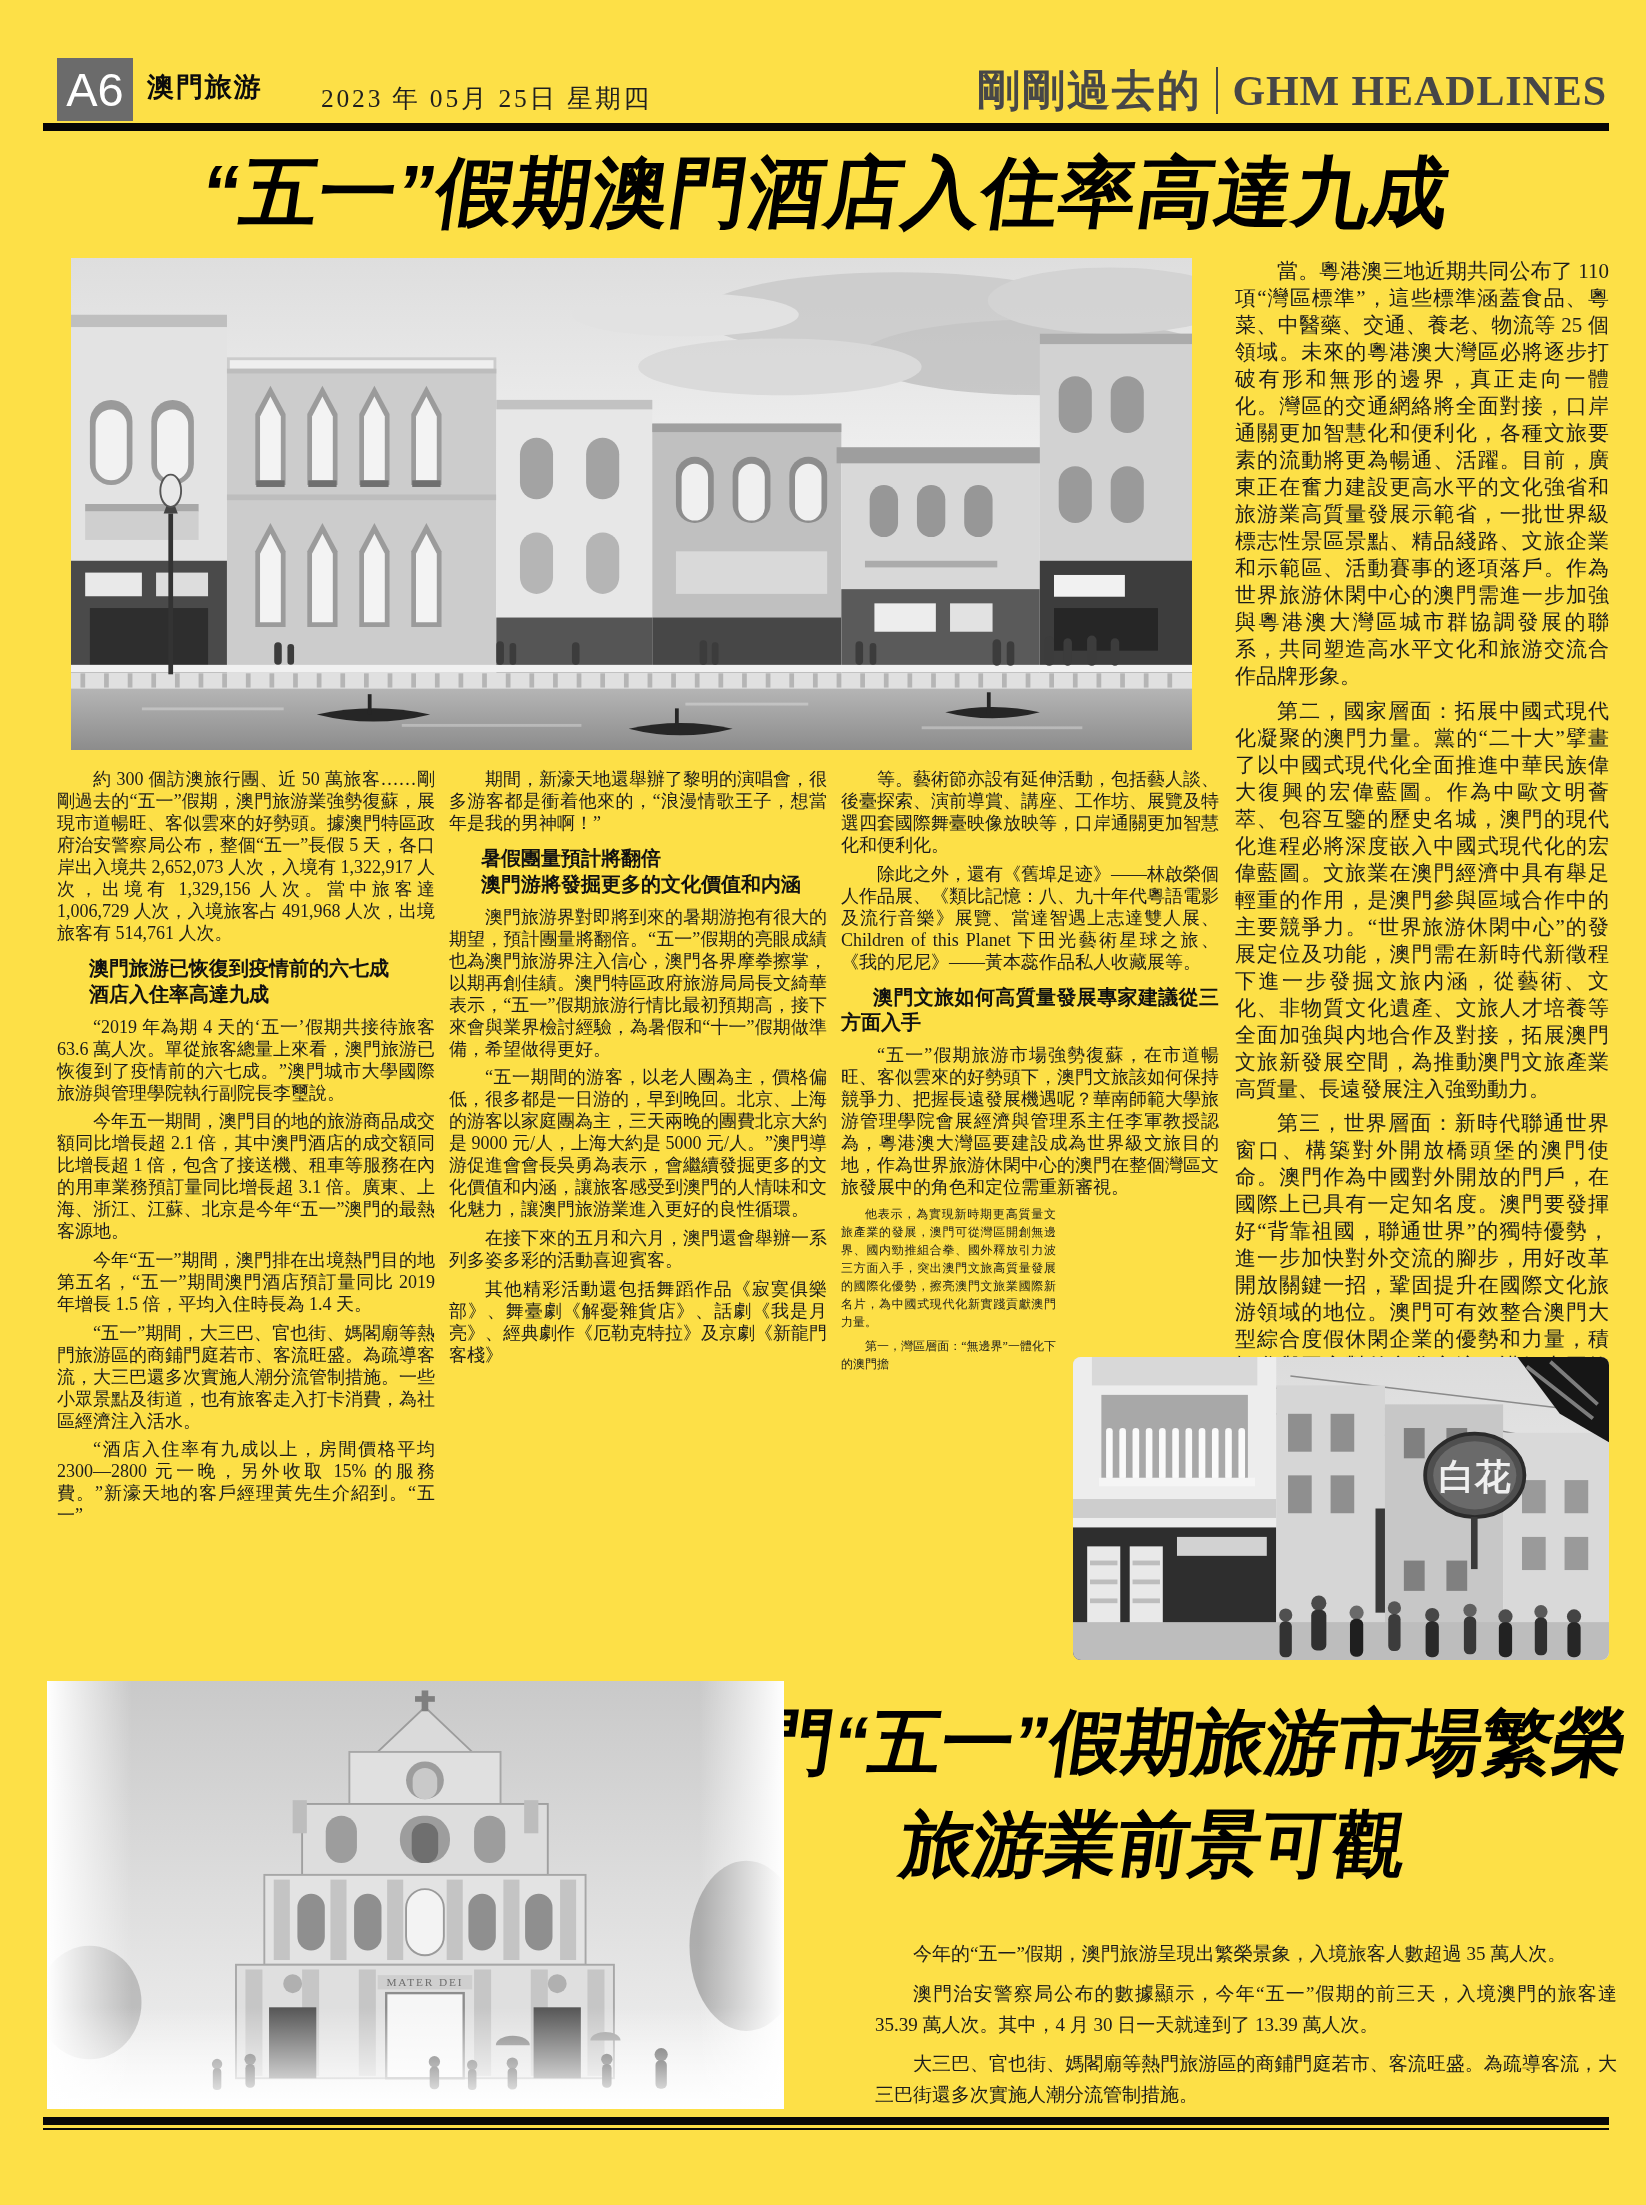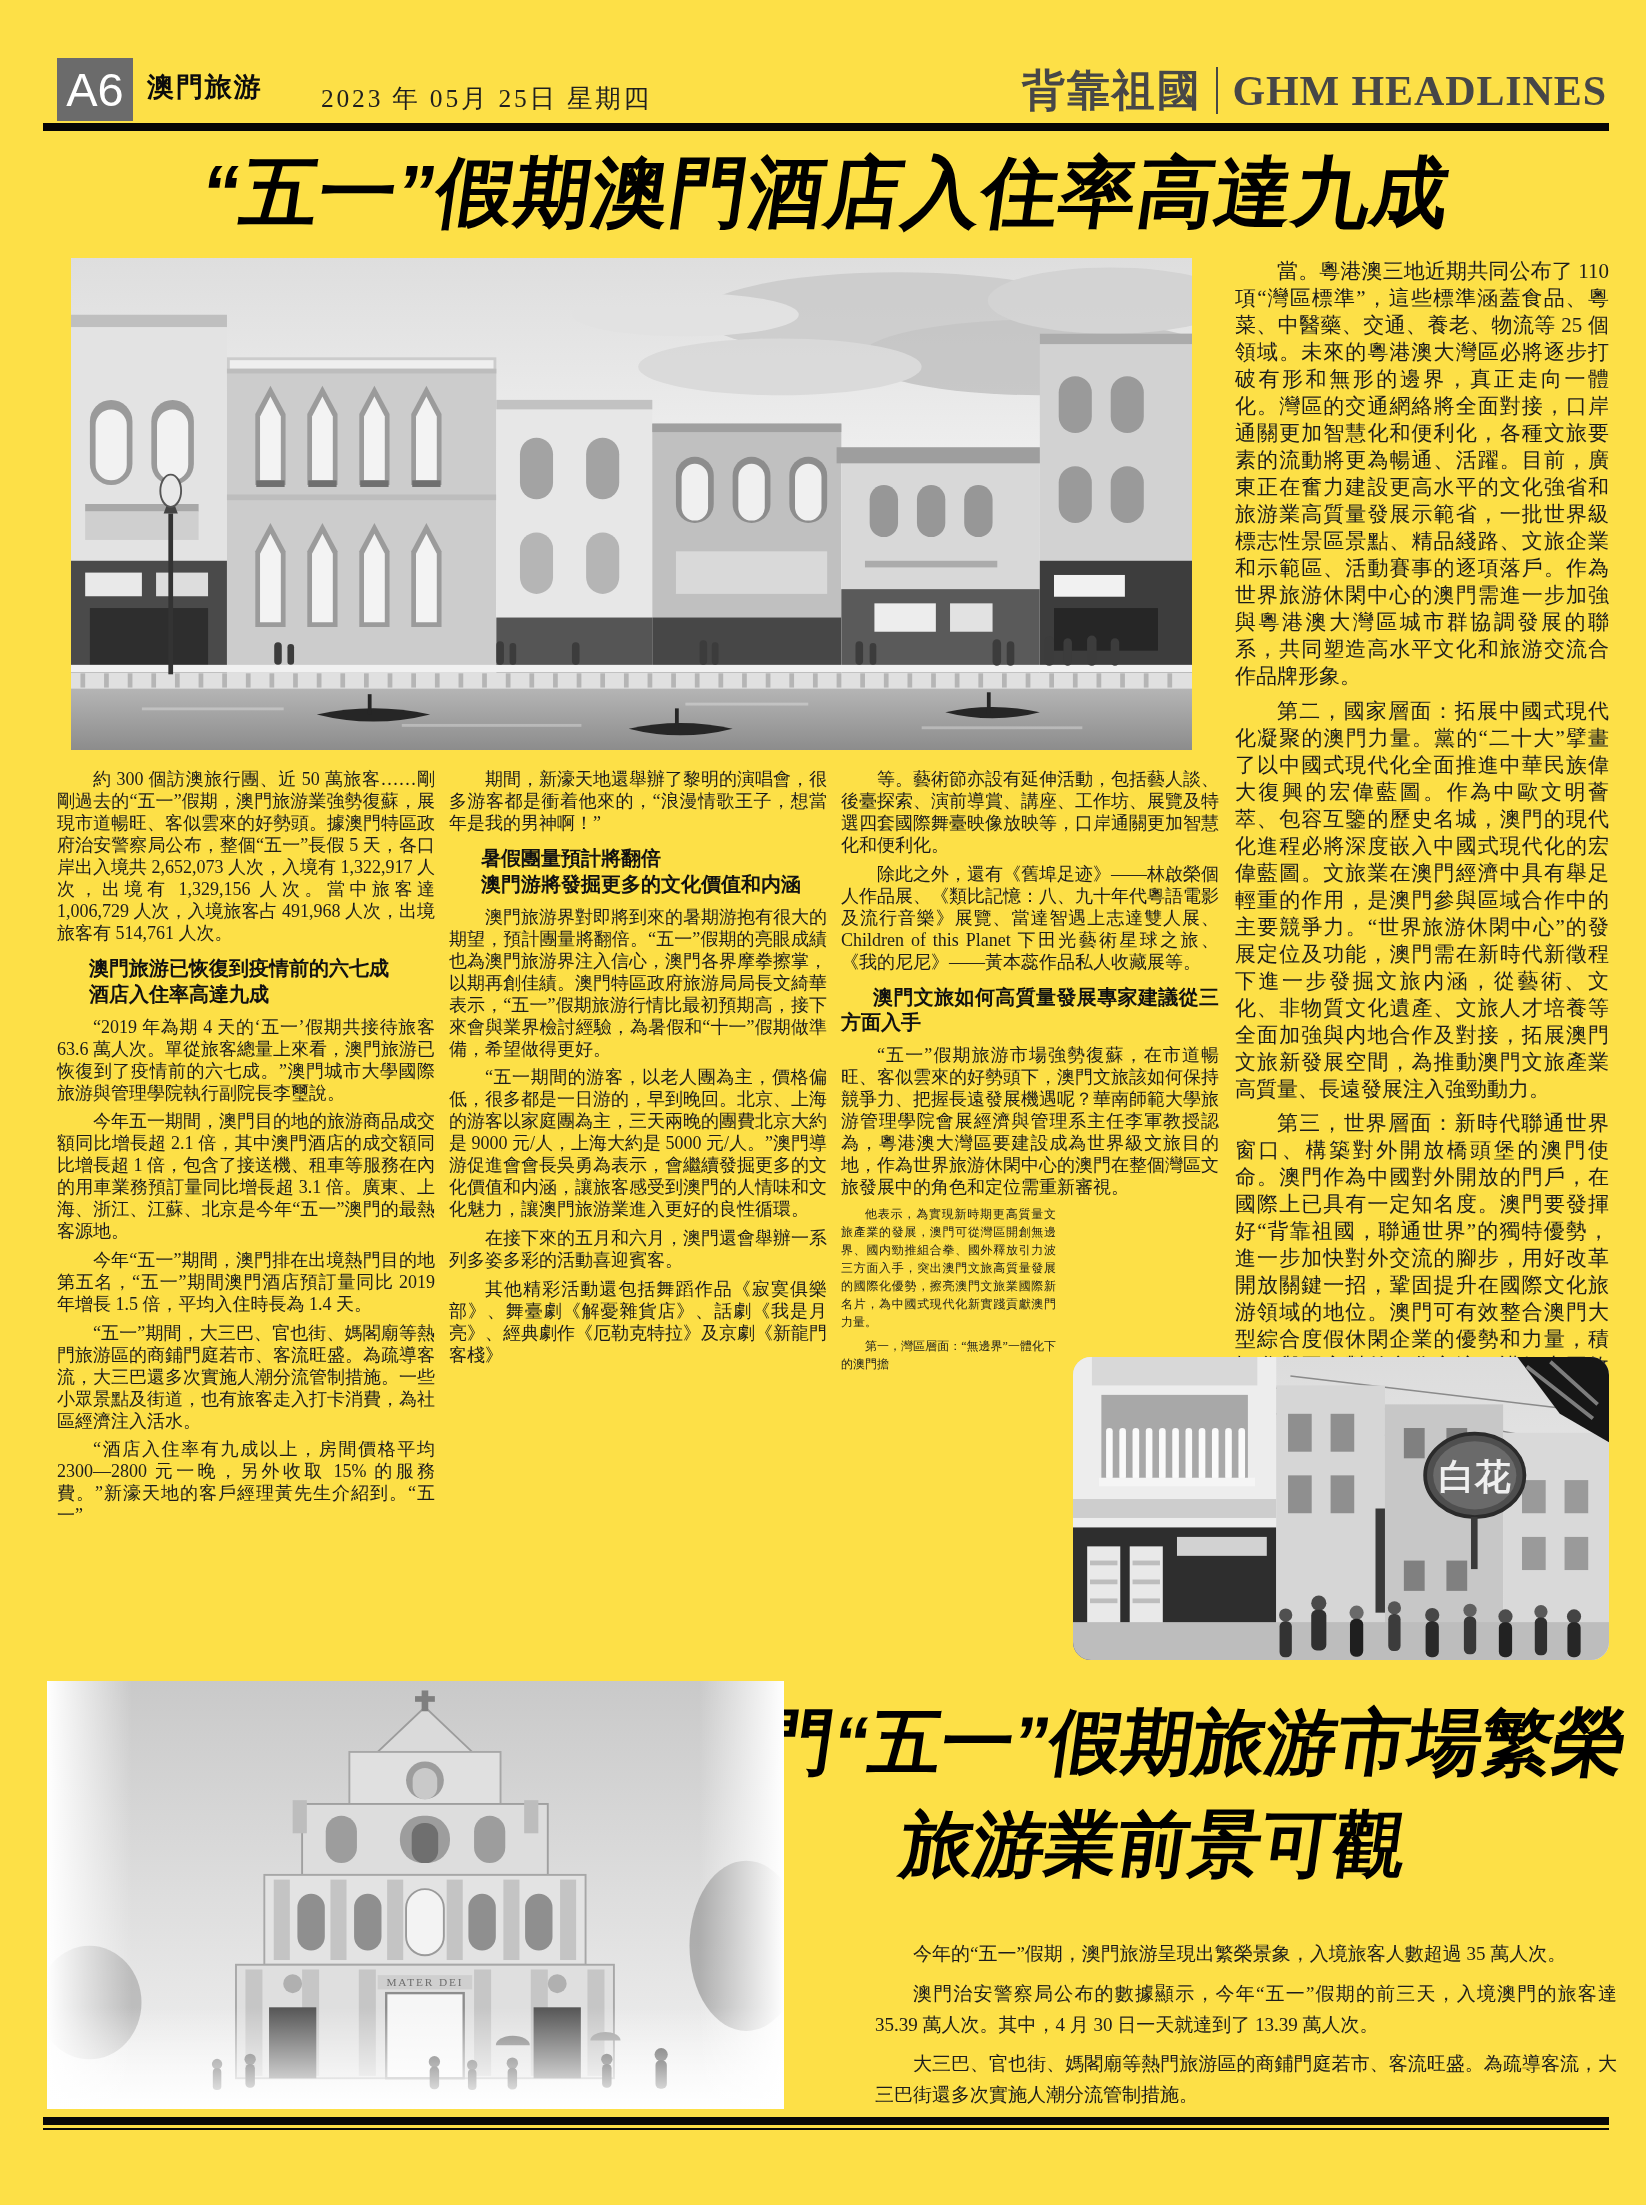--- a/index.html
+++ b/index.html
@@ -21,21 +21,21 @@
   #header-rule{position:absolute;left:43px;top:123px;width:1566px;height:7.6px;background:#050505;}
 
   
   #headline1{position:absolute;left:43px;top:142px;width:1566px;text-align:center;}
   #headline1 span{display:inline-block;font-family:"Liberation Sans","DejaVu Sans",sans-serif;
     font-weight:bold;font-size:77px;color:#000;transform:skewX(-8deg);letter-spacing:0.9px;white-space:nowrap;}
 
   
   .photo{position:absolute;overflow:hidden;}
   #photo-venetian{left:71px;top:258px;width:1121px;height:492px;}
-  #photo-street{left:1073px;top:1357px;width:536px;height:303px;border-radius:18px;}
+  #photo-street{left:1073px;top:1357px;width:536px;height:303px;border-radius:8px;}
   #photo-stpauls{left:47px;top:1681px;width:737px;height:428px;}
   .photo svg{display:block;width:100%;height:100%;}
 
   
   .col{position:absolute;text-align:justify;}
   .col p{margin:0 0 6.6px 0;text-indent:2em;}
   #col1,#col2,#col3{top:768px;width:378px;font-size:18px;line-height:22px;}
   #col1{left:57px;} #col2{left:449px;} #col3{left:841px;}
   #col4{left:1235px;top:258px;width:374px;font-size:21px;line-height:27px;}
   #col4 p{margin:0 0 7.6px 0;}
@@ -63,21 +63,21 @@
 <body>
 
 <div id="page">
 
   <div id="a6-box">
     <span class="a6">A6</span>
   </div>
   <div id="section-title">澳門旅游</div>
   <div id="issue-date">2023 年 05月 25日 星期四</div>
   <div id="masthead">
-    <span class="cn">背靠祖國</span>
+    <span class="cn">剛剛過去的</span>
     <span class="divider"></span>
     <span class="en">GHM HEADLINES</span>
   </div>
   <div id="header-rule"></div>
 
   <div id="headline1">
     <span>“五一”假期澳門酒店入住率高達九成</span>
   </div>
 
   <div id="photo-venetian" class="photo">

